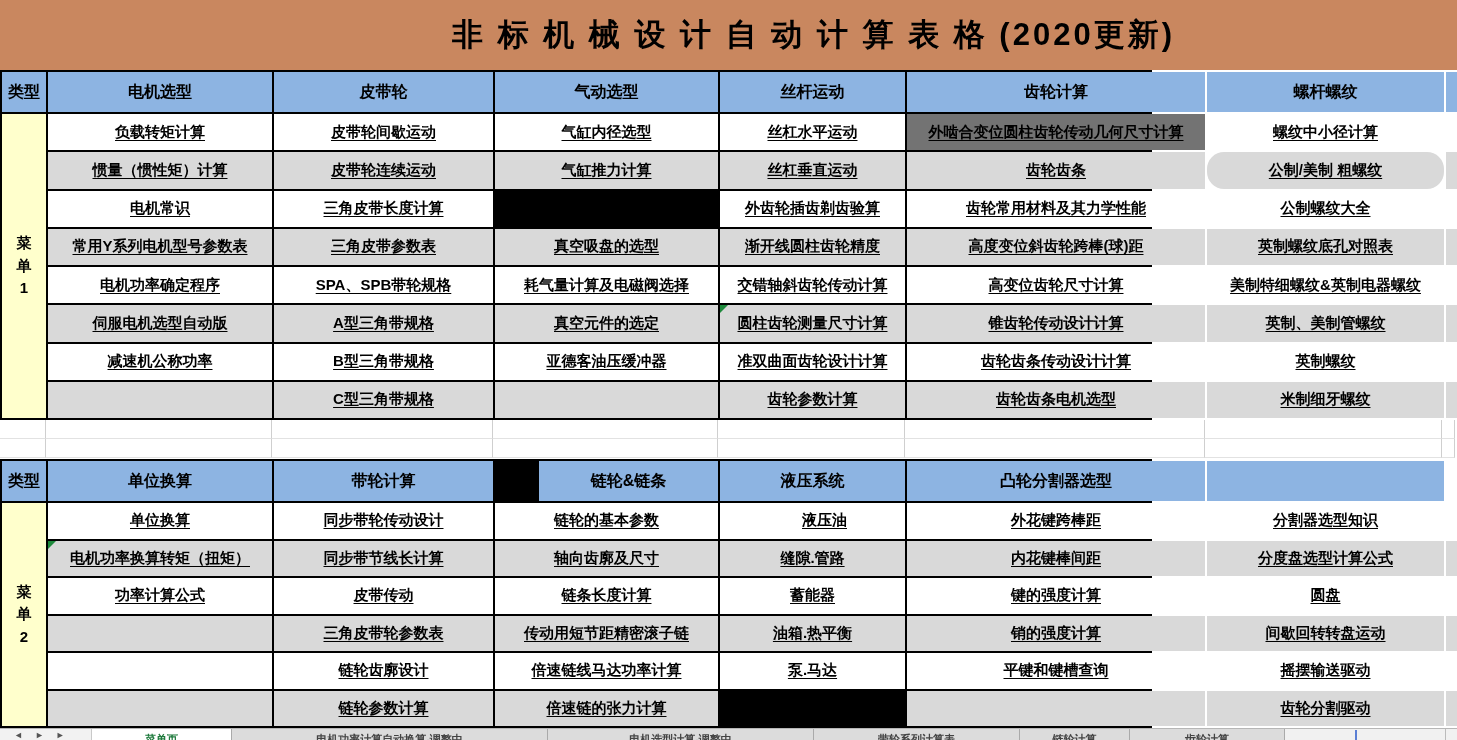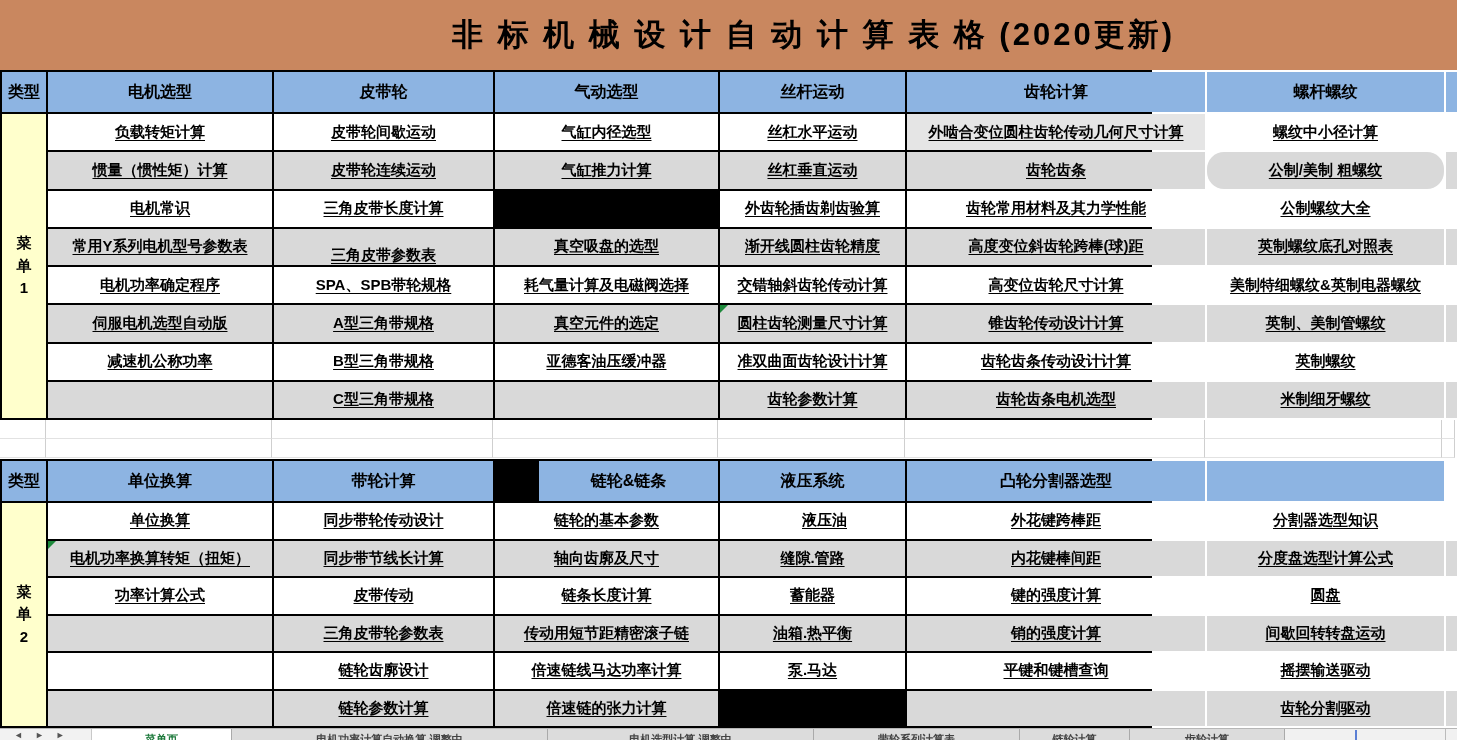--- a/index.html
+++ b/index.html
@@ -77,21 +77,21 @@
       </div>
       <div class="cell" style="background: rgb(255, 255, 255); grid-area: 2 / 3;">
         <span class="link">皮带轮间歇运动</span>
       </div>
       <div class="cell" style="background: rgb(255, 255, 255); grid-area: 2 / 4;">
         <span class="link">气缸内径选型</span>
       </div>
       <div class="cell" style="background: rgb(255, 255, 255); grid-area: 2 / 5;">
         <span class="link">丝杠水平运动</span>
       </div>
-      <div class="cell" style="background: #e5e5e5; grid-area: 2 / 6;">
+      <div class="cell" style="background: #737373; grid-area: 2 / 6;">
         <span class="link">外啮合变位圆柱齿轮传动几何尺寸计算</span>
       </div>
       <div class="cell" style="background: rgb(255, 255, 255); grid-area: 2 / 7;">
         <span class="link">螺纹中小径计算</span>
       </div>
       <div class="cell" style="background: rgb(255, 255, 255); grid-area: 2 / 8;"></div>
       <div class="cell" style="background: rgb(217, 217, 217); grid-area: 3 / 2;">
         <span class="link">惯量（惯性矩）计算</span>
       </div>
       <div class="cell" style="background: rgb(217, 217, 217); grid-area: 3 / 3;">
@@ -125,21 +125,21 @@
       <div class="cell" style="background: rgb(255, 255, 255); grid-area: 4 / 6;">
         <span class="link">齿轮常用材料及其力学性能</span>
       </div>
       <div class="cell" style="background: rgb(255, 255, 255); grid-area: 4 / 7;">
         <span class="link">公制螺纹大全</span>
       </div>
       <div class="cell" style="background: rgb(255, 255, 255); grid-area: 4 / 8;"></div>
       <div class="cell" style="background: rgb(217, 217, 217); grid-area: 5 / 2;">
         <span class="link">常用Y系列电机型号参数表</span>
       </div>
-      <div class="cell" style="background: rgb(217, 217, 217); grid-area: 5 / 3; align-items: flex-end;">
+      <div class="cell" style="background: rgb(217, 217, 217); grid-area: 5 / 3;">
         <span class="link">三角皮带参数表</span>
       </div>
       <div class="cell" style="background: rgb(217, 217, 217); grid-area: 5 / 4;">
         <span class="link">真空吸盘的选型</span>
       </div>
       <div class="cell" style="background: rgb(217, 217, 217); grid-area: 5 / 5;">
         <span class="link">渐开线圆柱齿轮精度</span>
       </div>
       <div class="cell" style="background: rgb(217, 217, 217); grid-area: 5 / 6;">
         <span class="link">高度变位斜齿轮跨棒(球)距</span>

